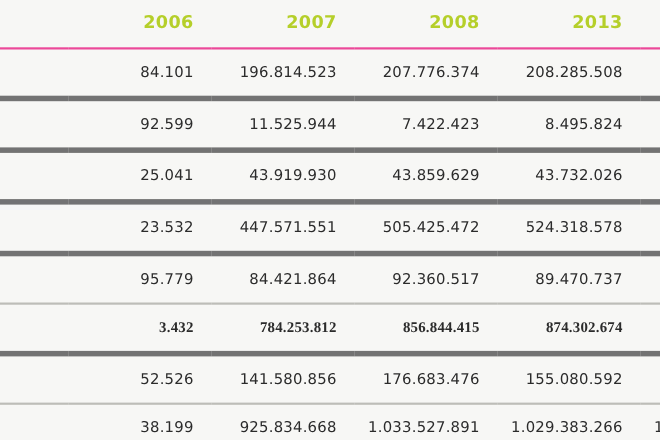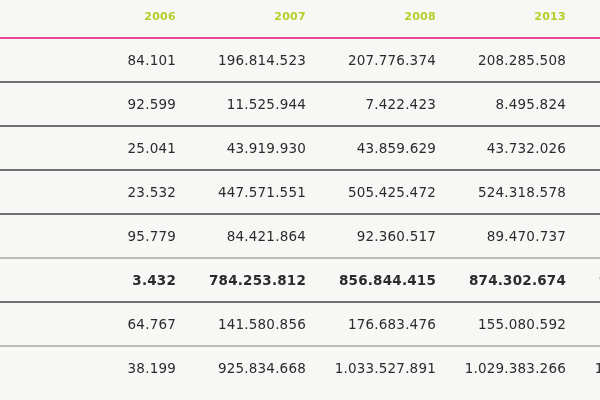--- a/index.html
+++ b/index.html
@@ -25,47 +25,48 @@
     table-layout: fixed;
     position: absolute;
     left: -88px;
     top: 0;
     width: 800px;
   }
   table.data-table col.c-label { width: 150px; }
   table.data-table col.c-year  { width: 130px; }
 
   thead th {
-    font-size: 11px;
+    font-size: 16px;
     font-weight: bold;
     color: #b5cf2a;
     text-align: right;
     padding: 10px 16px 14px 8px;
     letter-spacing: 0.3px;
     white-space: nowrap;
   }
   thead th.label-head {
     text-align: left;
   }
   tbody td {
     font-size: 13.5px;
     color: #2b2b2b;
     text-align: right;
     padding: 13px 16px 13px 8px;
     white-space: nowrap;
-    border-top: 2px solid #737373;
+    border-top: 5px solid #737373;
     letter-spacing: 0.2px;
   }
   tbody td.label-cell {
     text-align: left;
     color: #2b2b2b;
   }
   tbody tr.total-row td {
     font-weight: bold;
     border-top: 2px solid #bdbdb8;
+    font-family: Liberation Serif, serif;
   }
   tbody tr.grand-row td {
     font-weight: normal;
     border-top: 2px solid #bdbdb8;
   }
   tbody tr.first-row td {
     border-top: 2px solid #ec4899;
   }
 </style>
 </head>
@@ -143,21 +144,21 @@
         <td class="label-cell"></td>
         <td>3.432</td>
         <td>784.253.812</td>
         <td>856.844.415</td>
         <td>874.302.674</td>
         <td>903.663.641</td>
 
       </tr>
       <tr>
         <td class="label-cell"></td>
-        <td>64.767</td>
+        <td>52.526</td>
         <td>141.580.856</td>
         <td>176.683.476</td>
         <td>155.080.592</td>
         <td>166.103.679</td>
 
       </tr>
       <tr class="grand-row">
         <td class="label-cell"></td>
         <td>38.199</td>
         <td>925.834.668</td>

